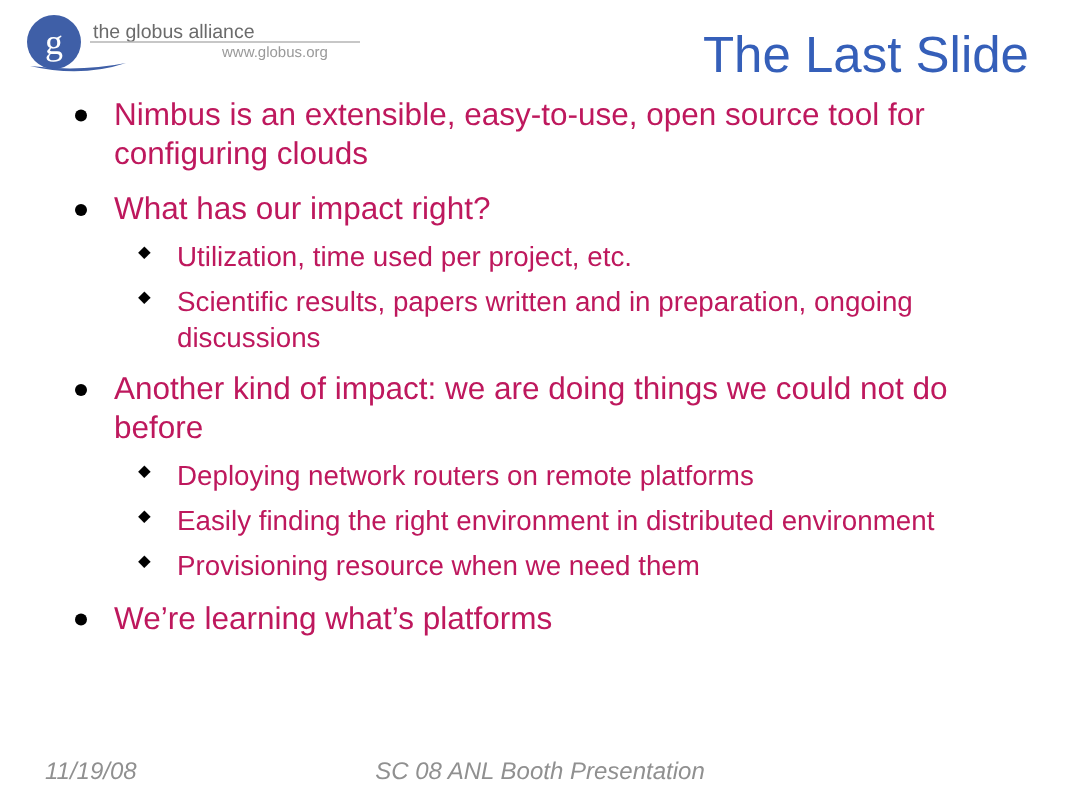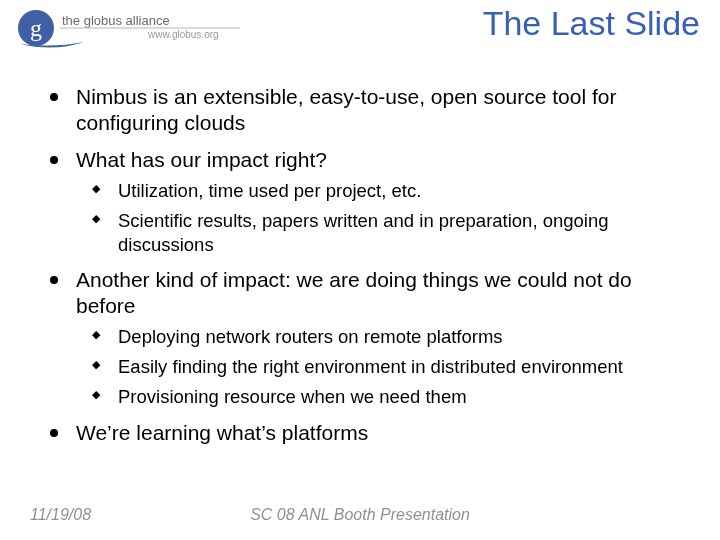--- a/index.html
+++ b/index.html
@@ -29,28 +29,28 @@
     position: absolute;
     top: 4px;
     left: 260px;
     right: 20px;
     text-align: right;
   }
   .title {
     color: #355fb9;
     font-size: 34px;
     font-weight: normal;
-    margin: 0;
+    margin: 14px;
   }
   .content {
     position: absolute;
-    top: 84px;
+    top: 64px;
     left: 44px;
     right: 28px;
-    color: #000000;
+    color: #be185d;
     font-size: 21px;
     line-height: 1.25;
   }
   ul.lvl1 {
     list-style: none;
     padding: 0;
     margin: 0;
   }
   ul.lvl1 > li {
     position: relative;

